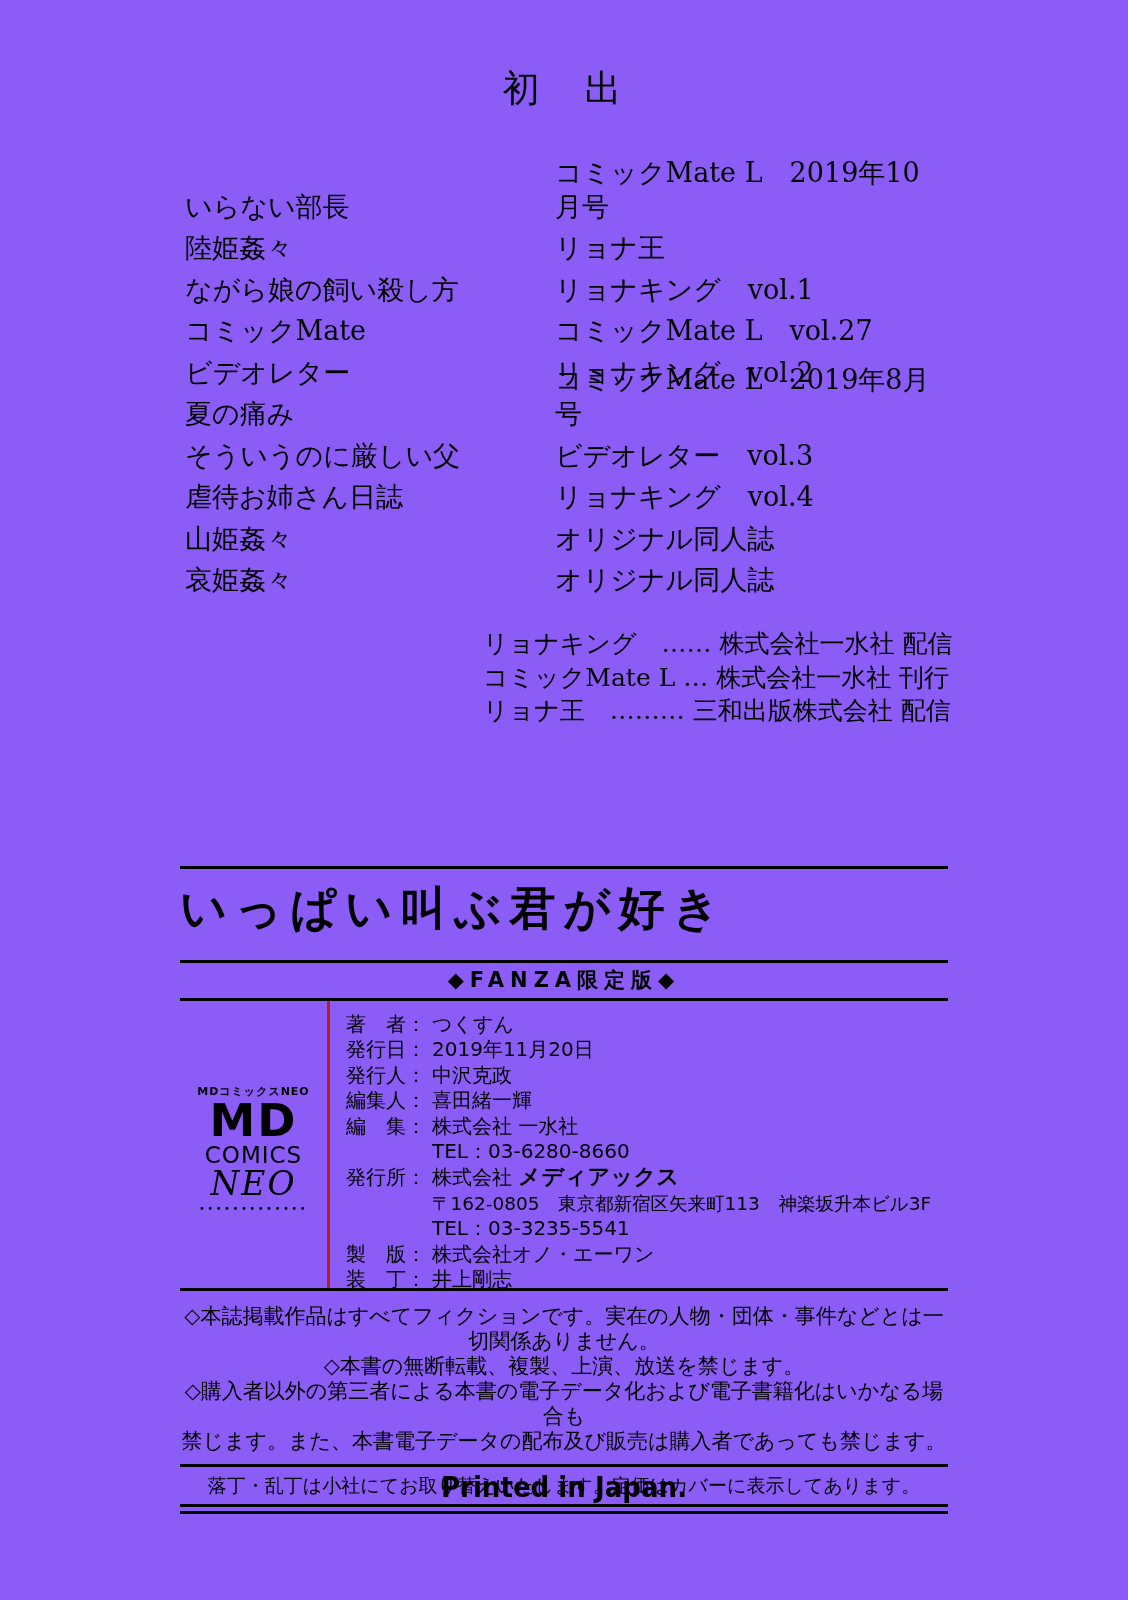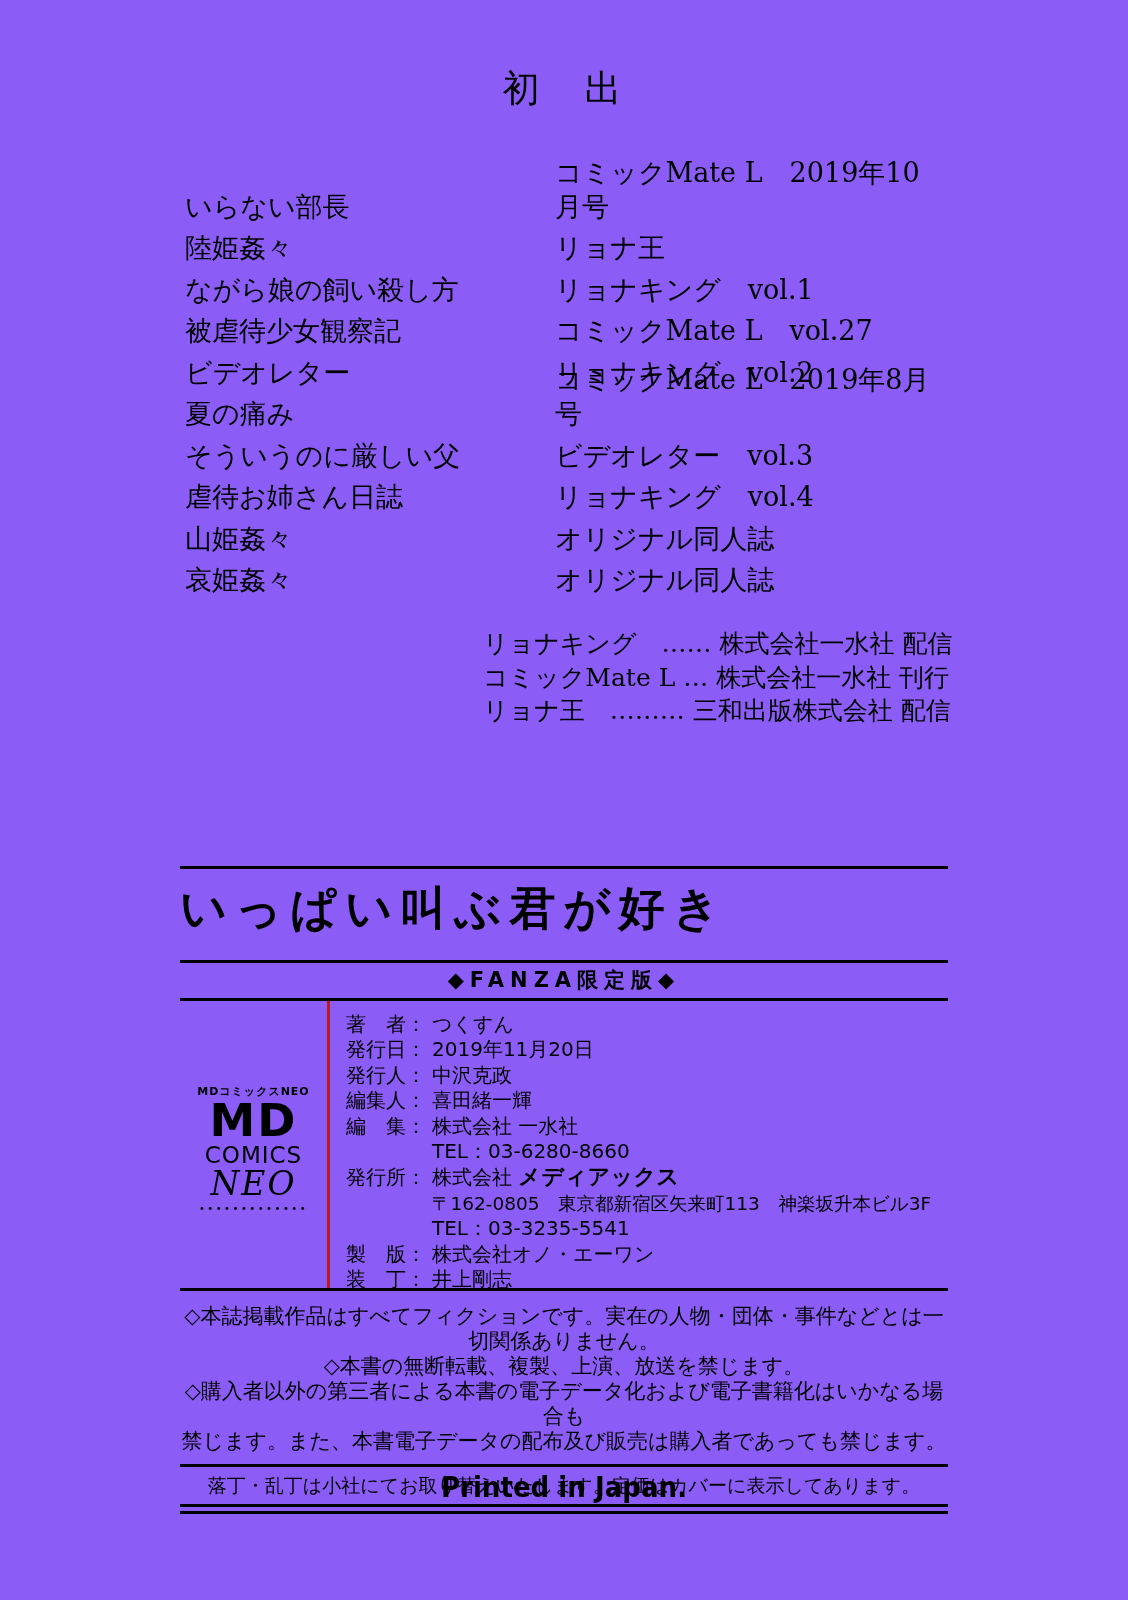--- a/index.html
+++ b/index.html
@@ -98,21 +98,21 @@
     </div>
     <div class="work-row">
       <span class="work-title">陸姫姦々</span>
       <span class="work-source">リョナ王</span>
     </div>
     <div class="work-row">
       <span class="work-title">ながら娘の飼い殺し方</span>
       <span class="work-source">リョナキング　vol.1</span>
     </div>
     <div class="work-row">
-      <span class="work-title">被虐待少女観察記</span>
+      <span class="work-title">コミックMate</span>
       <span class="work-source">コミックMate L　vol.27</span>
     </div>
     <div class="work-row">
       <span class="work-title">ビデオレター</span>
       <span class="work-source">リョナキング　vol.2</span>
     </div>
     <div class="work-row">
       <span class="work-title">夏の痛み</span>
       <span class="work-source">コミックMate L　2019年8月号</span>
     </div>

